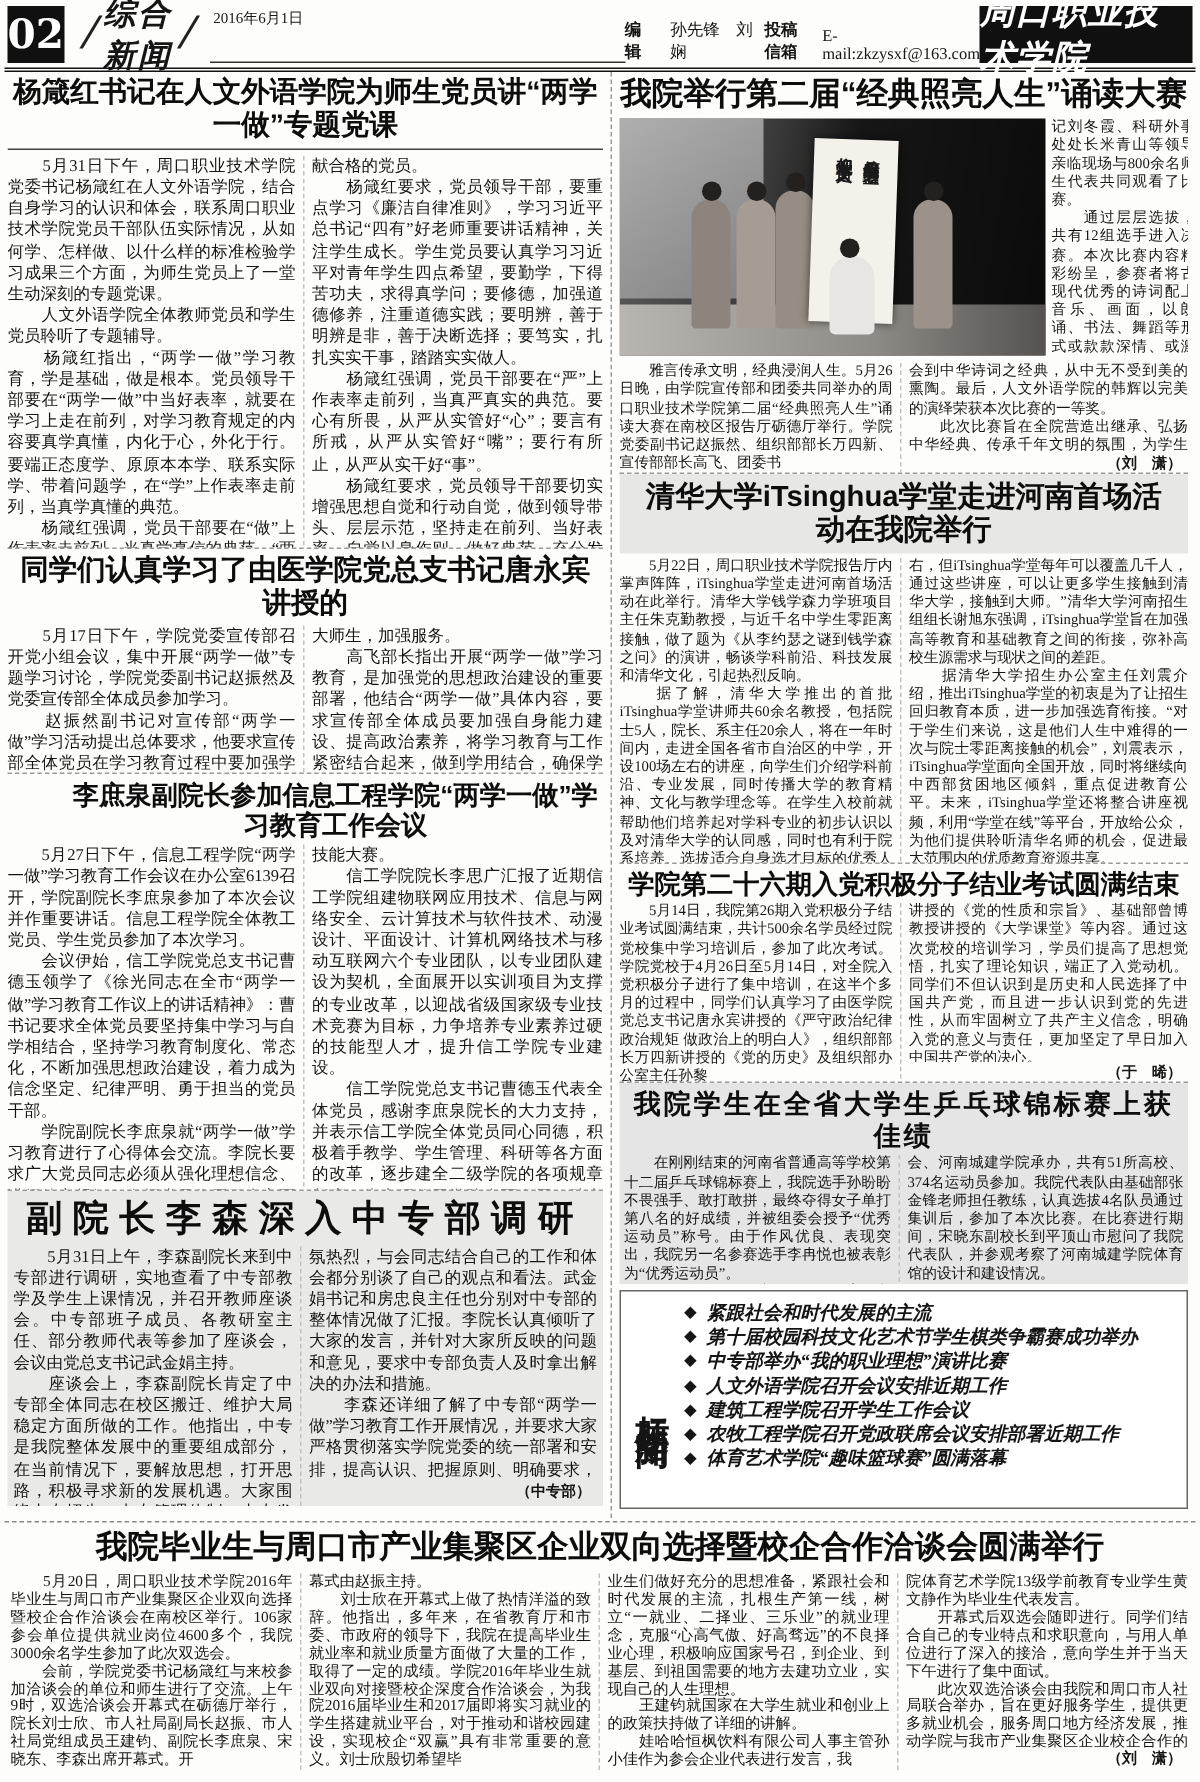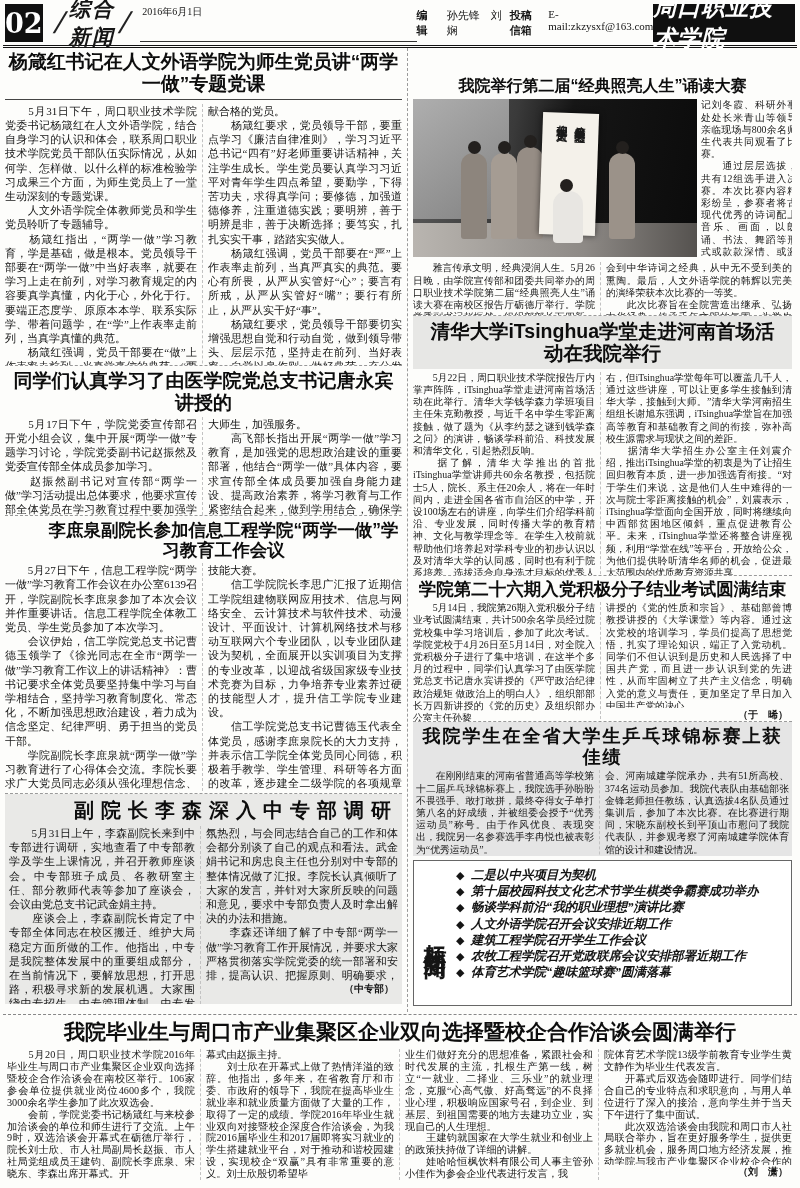--- a/index.html
+++ b/index.html
@@ -12,21 +12,21 @@
 
   
   .hdr { height:46px; display:flex; align-items:stretch; border-bottom:3px double #111; padding:2px 2px 3px 2px; }
   .pageno { width:52px; background:#101010; color:#fff; font-size:27px; font-weight:bold;
             display:flex; align-items:center; justify-content:center; font-family:"DejaVu Serif",serif; }
   .sect-wrap { display:flex; align-items:center; margin-left:8px; }
   .slash { font-size:30px; font-weight:300; color:#222; transform:skewX(-18deg); padding:0 5px; font-family:"Liberation Sans",sans-serif; }
   .sect { font-size:21px; font-weight:bold; font-style:italic; letter-spacing:2px; }
   .mid { flex:1; margin-left:6px; display:flex; flex-direction:row; justify-content:center; }
   .dateline { font-size:10px; border-bottom:1px solid #333; width:335px; padding:1px 0 2px 2px; }
-  .edrow { font-size:11px; padding-top:4px; display:flex; gap:6px; }
+  .edrow { font-size:11px; padding-top:4px; display:flex; gap:6px;align-items:flex-end; }
   .edrow b { font-weight:bold; }
   .mast { width:218px; background:#101010; color:#fff; display:flex; align-items:center; justify-content:center;
           font-size:23px; font-weight:bold; font-style:italic; letter-spacing:1px; }
 
   
   .main { display:flex; height:964px; }
   .colL { width:404px; padding:0 5px 0 2px; }
   .vdiv { width:0; border-left:1px dashed #9a9a9a; }
   .colR { width:386px; padding:0 2px 0 5px; }
 
@@ -40,26 +40,26 @@
 
   
   .a1 { height:318px; }
   .a1 .hl { font-size:19px; padding:3px 0 4px 0; border-bottom:1px solid #444; margin-bottom:4px; }
   .a1 .bt,.a2 .bt,.a3 .bt,.a4 .bt { font-size:11px; line-height:14.2px; width:194px; }
   .a2 { height:150px; }
   .a2 .hl { font-size:19px; padding:4px 0 3px 0; }
   .a3 { height:278px; }
   .a3 .hl { font-size:17.5px; padding:4px 0 3px 0;margin-left:40px; }
   .a4 { height:210px; background:#e9e9e7; padding:2px 4px; }
-  .a4 .hl { font-size:20px; letter-spacing:7px; padding:3px 0 4px 0;text-align:right; }
+  .a4 .hl { font-size:24px; letter-spacing:7px; padding:3px 0 4px 0; }
   .a4 .bt { width:192px; }
 
   
   .r1 { height:268px; }
-  .r1 .hl { font-size:16px; padding:3px 0 4px 0;margin-top:26px; }
+  .r1 .hl { font-size:21px; padding:3px 0 4px 0; }
   .photo-row { display:flex; height:160px; }
   .photo { width:284px; height:158px; position:relative; background:linear-gradient(100deg,#5c5c5c 0%,#3a3a3a 34%,#161616 52%,#0b0b0b 100%); overflow:hidden; flex:none; }
   .screen { position:absolute; left:0; top:0; width:96px; height:120px; background:linear-gradient(150deg,#bdbdbd,#8f8f8f); opacity:.85; }
   .floor { position:absolute; left:0; bottom:0; width:100%; height:34px; background:linear-gradient(90deg,#b9b5b0,#8e8a86 60%,#55524f); }
   .scroll-banner { position:absolute; left:128px; top:14px; width:56px; height:122px; background:#f4f1ea; transform:rotate(2deg);
                    box-shadow:0 0 6px rgba(0,0,0,.6); display:flex; justify-content:center; gap:3px; padding-top:4px; }
   .scroll-txt { writing-mode:vertical-rl; font-size:11px; font-weight:bold; color:#1a1a1a; font-family:"Liberation Serif",serif; letter-spacing:1px; }
   .fig { position:absolute; bottom:18px; width:26px; height:86px; border-radius:12px 12px 3px 3px; background:#8d857d; }
   .fig::before { content:""; position:absolute; top:-12px; left:7px; width:13px; height:13px; border-radius:50%; background:#23201e; }
   .fig.f1{left:48px;} .fig.f2{left:78px; background:#a59c93;} .fig.f3{left:104px; height:92px; background:#968d85;}
@@ -262,29 +262,29 @@
         </div>
       </article>
 
       <div class="tn">
         <div class="tn-label">
           <span style="writing-mode:vertical-rl; letter-spacing:4px;">标题新闻</span>
         </div>
         <div class="tn-list">
           <div class="tn-item">
               <span class="bullet">◆</span>
-              <span>二是以中兴项目为契机</span>
+              <span>紧跟社会和时代发展的主流</span>
             </div>
           <div class="tn-item">
               <span class="bullet">◆</span>
               <span>第十届校园科技文化艺术节学生棋类争霸赛成功举办</span>
             </div>
           <div class="tn-item">
               <span class="bullet">◆</span>
-              <span>畅谈学科前沿“我的职业理想”演讲比赛</span>
+              <span>中专部举办“我的职业理想”演讲比赛</span>
             </div>
           <div class="tn-item">
               <span class="bullet">◆</span>
               <span>人文外语学院召开会议安排近期工作</span>
             </div>
           <div class="tn-item">
               <span class="bullet">◆</span>
               <span>建筑工程学院召开学生工作会议</span>
             </div>
           <div class="tn-item">

